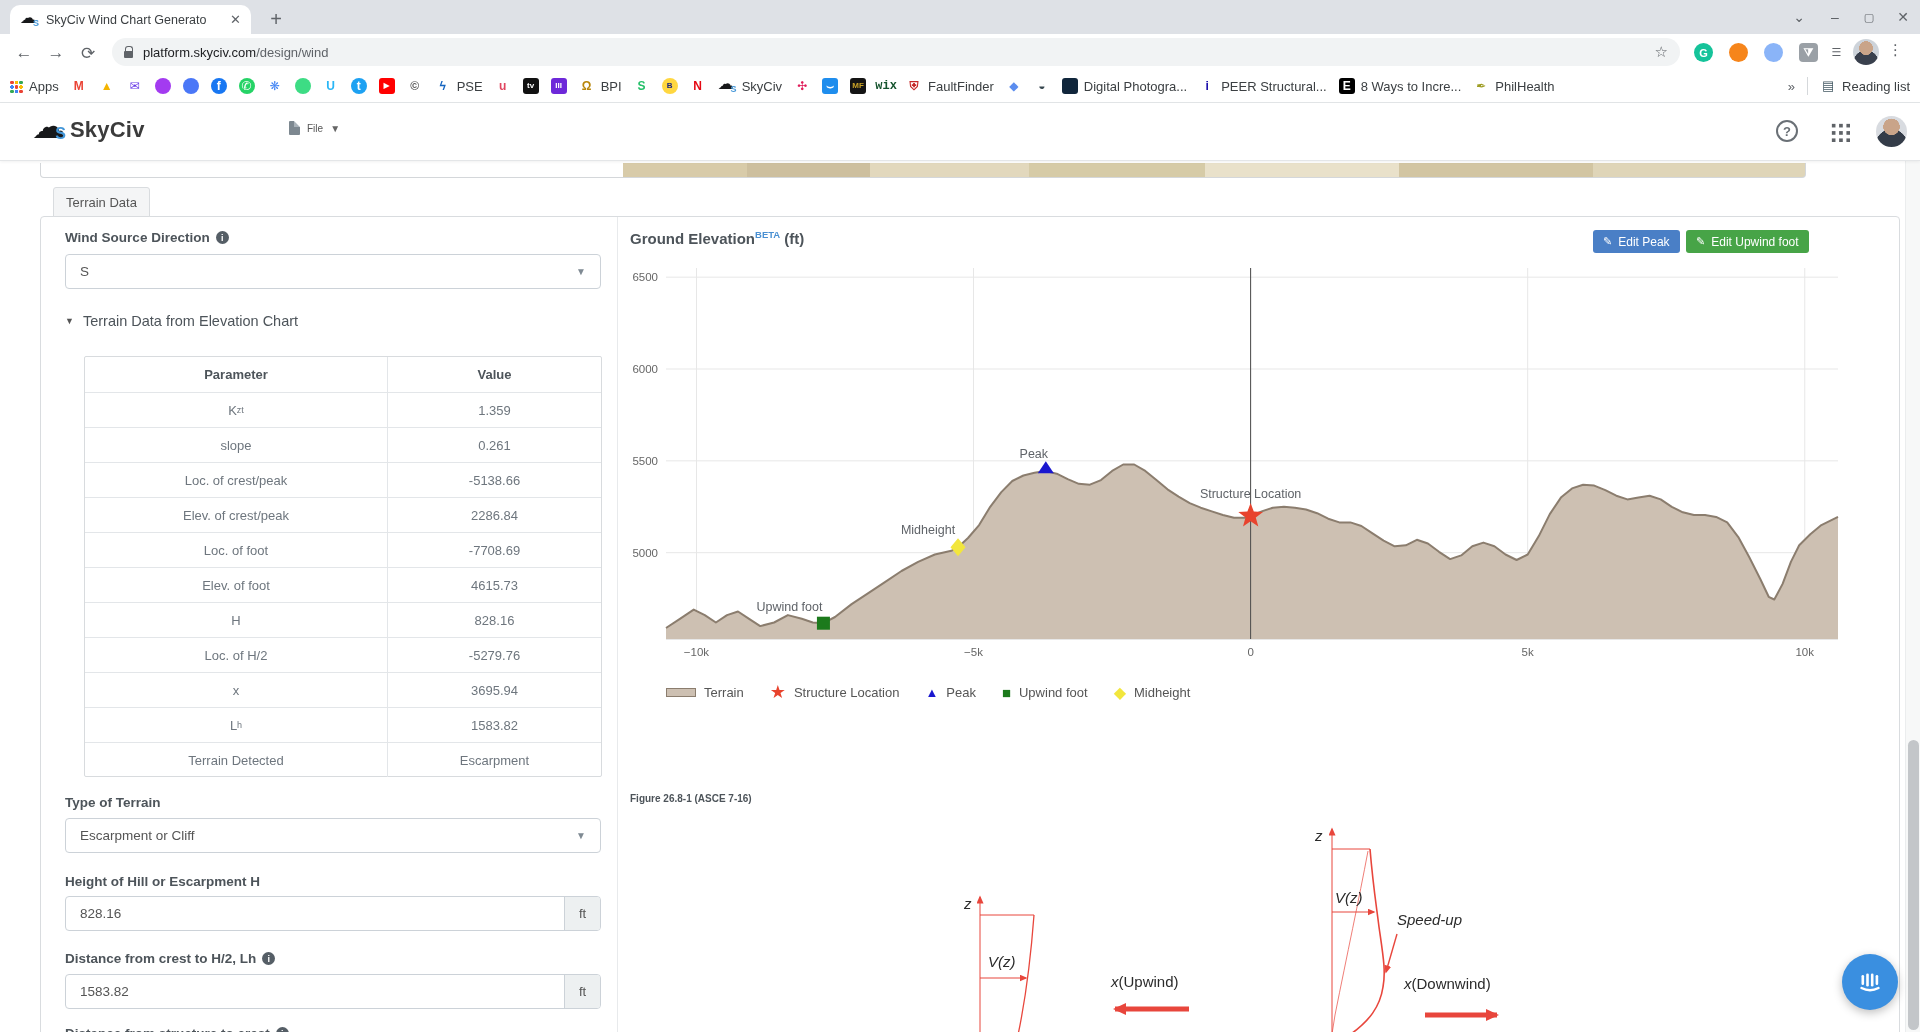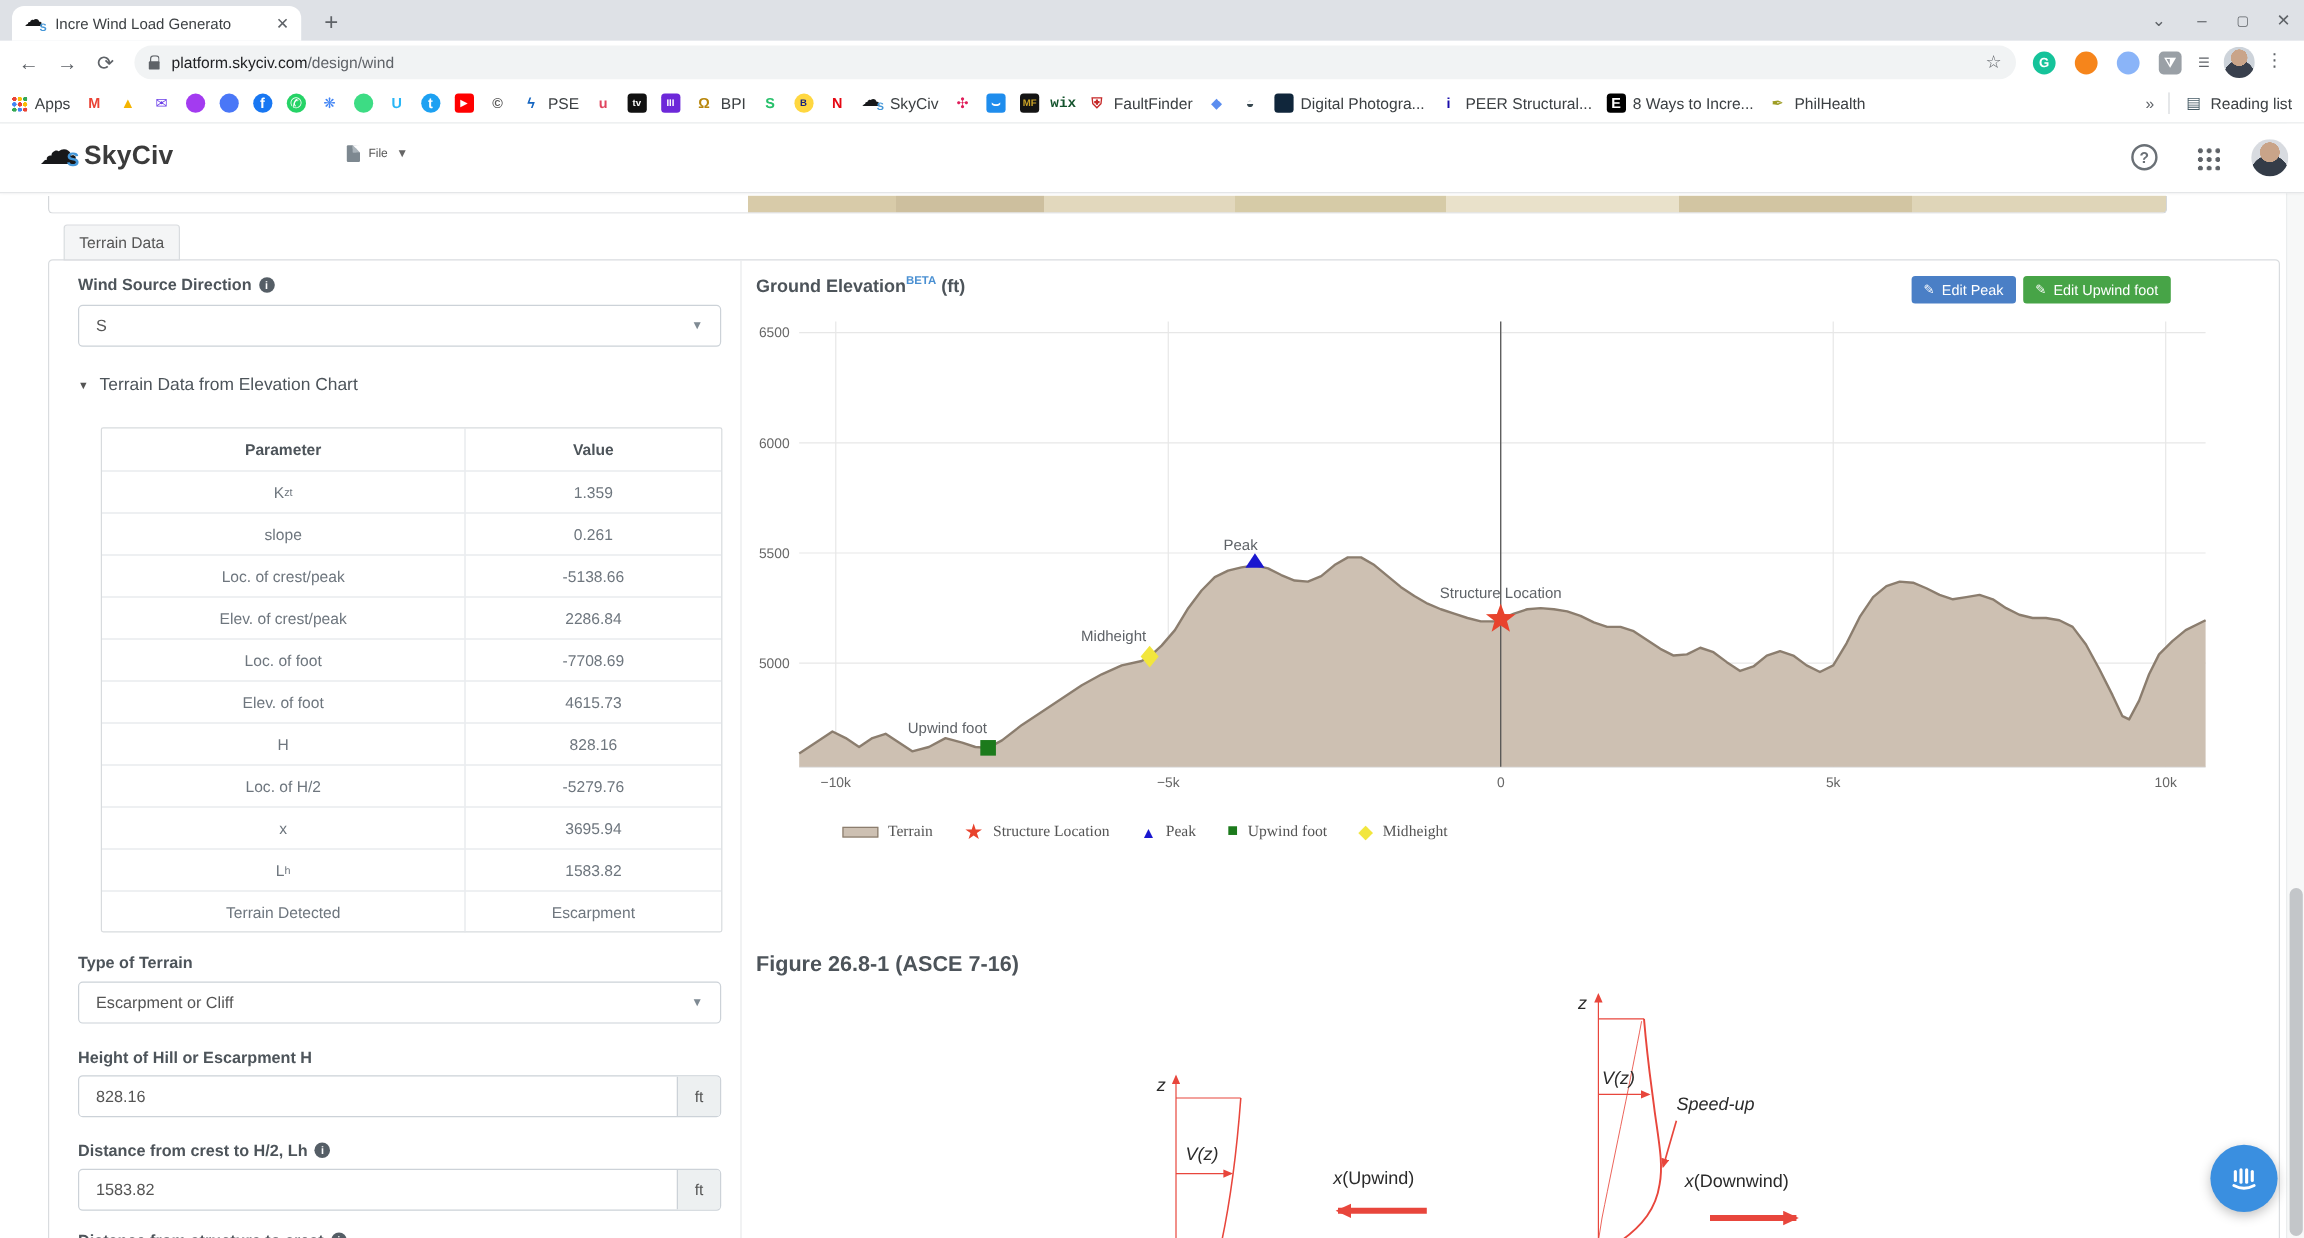--- a/index.html
+++ b/index.html
@@ -120,47 +120,47 @@
   .editbtn{position:absolute;top:13px;height:23px;border-radius:3px;color:#fff;font-size:12px;display:flex;
     align-items:center;justify-content:center;gap:6px;padding:0 10px;cursor:pointer;}
   #btn-peak{left:1552px;background:#4a7fc6;}
   #btn-upwind{left:1645px;background:#47a447;}
   .editbtn .pen{font-size:11px;}
 
   #elev-svg{position:absolute;left:589px;top:34px;}
   .tick{font-size:11.5px;fill:#666;}
   .mlabel{font-size:12.5px;fill:#5f6368;}
 
-  #legend{position:absolute;left:661px;top:468px;display:flex;align-items:center;gap:26px;
-    font-size:13px;color:#555;font-family:Liberation Serif, serif;}
+  #legend{position:absolute;left:625px;top:468px;display:flex;align-items:center;gap:26px;
+    font-size:13px;color:#555;}
   .litem{display:flex;align-items:center;gap:8px;}
   .lswatch{width:30px;height:9px;background:#cdc0b2;border:1.5px solid #8b7d6e;}
   .lsym{font-size:15px;line-height:15px;}
 
-  #figure-title{position:absolute;left:589px;top:576px;font-size:18px;font-weight:700;color:#4d545a;}
+  #figure-title{position:absolute;left:589px;top:576px;font-size:10px;font-weight:700;color:#4d545a;}
   #figure-svg{position:absolute;left:890px;top:598px;}
   .figtext{font-size:15px;fill:#2b2b2b;}
   .it{font-style:italic;}
 
   
   #scrollbar{position:absolute;right:0;top:103px;width:15px;height:929px;background:#f7f8f8;border-left:1px solid #ebedee;}
   #scrollthumb{position:absolute;left:2px;top:637px;width:11px;height:290px;background:#c3c6c9;border-radius:6px;}
   #chatbubble{position:absolute;left:1842px;top:954px;width:56px;height:56px;border-radius:50%;background:#3a8fe0;
     box-shadow:0 3px 10px rgba(0,0,0,.25);display:flex;align-items:center;justify-content:center;cursor:pointer;z-index:9;}
 </style>
 </head>
 <body>
 
 <div id="tabstrip">
   <div class="tab">
     <span class="cloudwrap">
         <span class="cl">☁</span>
         <span class="cs">S</span>
       </span>
-    <span class="tab-title">Incre Wind Load Generato</span>
+    <span class="tab-title">SkyCiv Wind Chart Generato</span>
     <span class="tab-close">✕</span>
   </div>
   <div class="newtab">+</div>
   <div class="winbtn" style="left:1786px">⌄</div>
   <div class="winbtn" style="left:1822px">–</div>
   <div class="winbtn" style="left:1856px;font-size:11px">▢</div>
   <div class="winbtn" style="left:1890px">✕</div>
 </div>
 
 <div id="toolbar">

